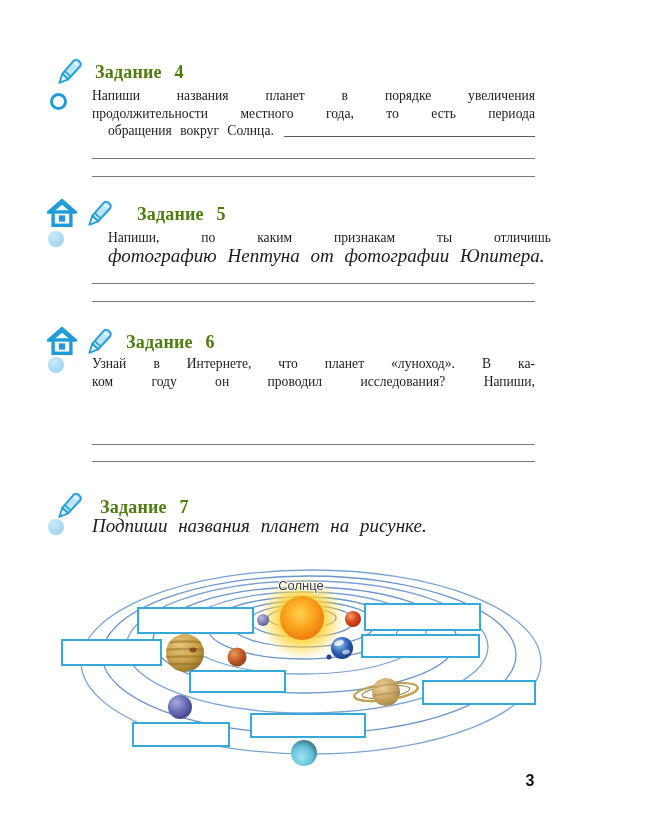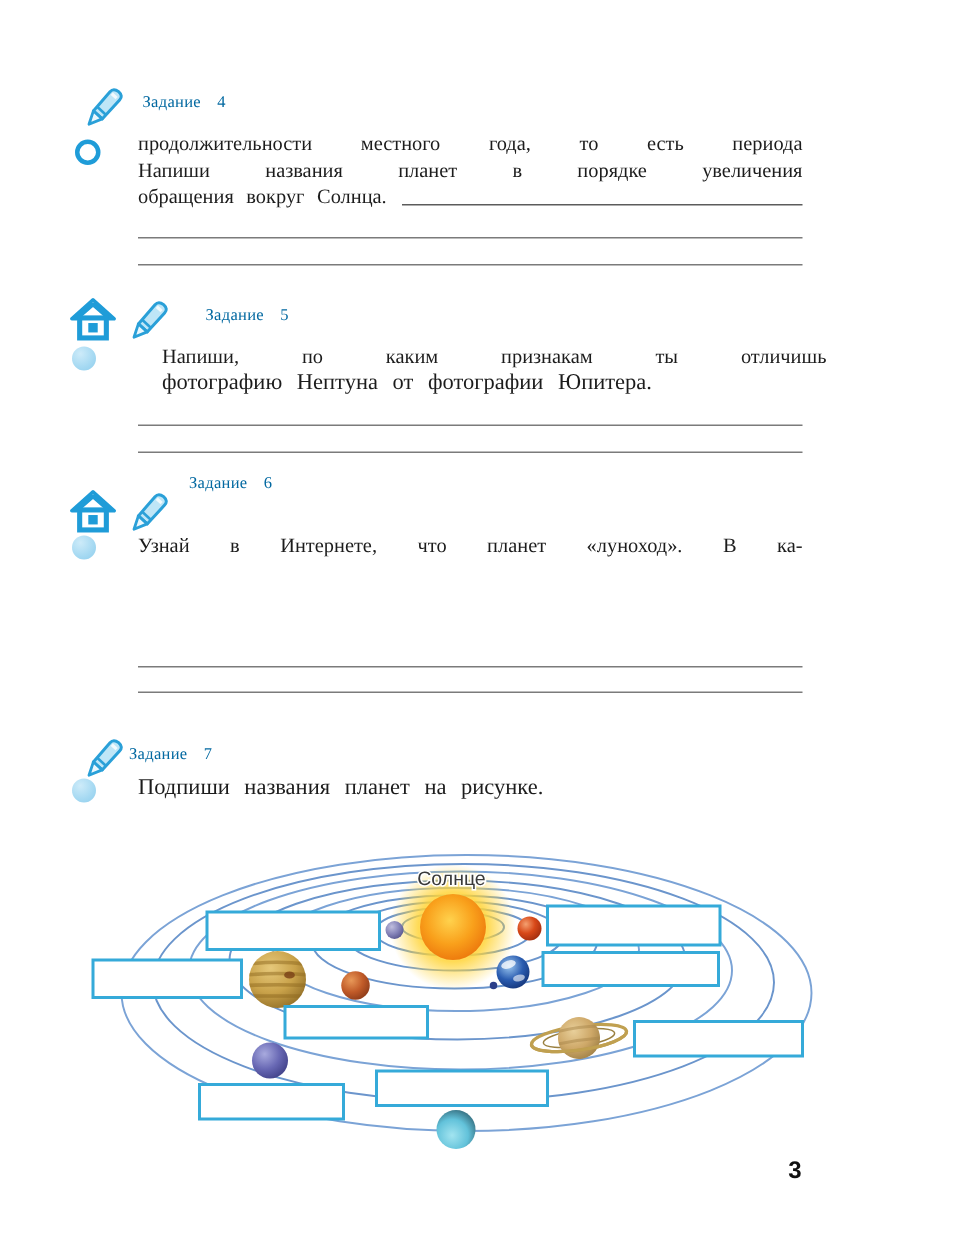--- a/index.html
+++ b/index.html
@@ -1,26 +1,26 @@
 <!DOCTYPE html>
 <html><head>
 <meta charset="utf-8">
 <style>
   html,body{margin:0;padding:0;background:#ffffff;}
   .page{position:relative;width:650px;height:835px;background:#ffffff;overflow:hidden;
         font-family:"Liberation Serif", serif;color:#1c1c1c;}
   .abs{position:absolute;}
-  .task-title{position:absolute;font-weight:normal;font-size:11px;color:#0369a1;
+  .task-title{position:absolute;font-weight:bold;font-size:18px;color:#4d7c0f;
               word-spacing:8px;letter-spacing:.2px;}
   .textblock{position:absolute;width:443px;}
   .tline{width:443px;font-size:13.6px;line-height:17.5px;text-align:justify;
          text-align-last:justify;word-spacing:2px;}
-  .tline-last{display:flex;align-items:flex-end;font-size:13.6px;line-height:17.5px;}
+  .tline-last{display:flex;align-items:flex-end;font-size:13.6px;line-height:17.5px;margin-left:16px;}
   .tline-last .txt{white-space:nowrap;word-spacing:5px;}
-  .tline-plain{font-size:15px;line-height:17.5px;word-spacing:6px;}
+  .tline-plain{font-size:19px;line-height:17.5px;word-spacing:6px;font-style:italic;}
   .fill-line{flex:1;border-bottom:1.4px solid #5c5c5c;margin:0 0 3px 10px;}
   .rule{position:absolute;left:92px;width:443px;height:0;border-top:1.4px solid #7b7b7b;}
   .bullet-outline{position:absolute;width:11px;height:11px;border:3px solid #1f9cd8;
                   border-radius:50%;background:#fff;}
   .bullet-filled{position:absolute;width:16px;height:16px;border-radius:50%;
                  background:radial-gradient(circle at 35% 30%, #cdebf9 0%, #a5d9f2 60%, #8ecdec 100%);}
   .icon{position:absolute;}
   .pagenum{position:absolute;left:516px;top:772px;width:28px;text-align:center;
            font-family:"Liberation Sans", sans-serif;font-weight:bold;font-size:16px;color:#111;}
   svg text.sunlabel{font-family:"Liberation Sans", sans-serif;font-size:13px;fill:#3a3a3a;
@@ -35,22 +35,22 @@
     <path d="M6.2 14.2 L14.5 4.6 Q16.3 2.6 18.8 4.6 Q21.2 6.7 19.3 8.8 L10.6 18.2 Z" fill="#bfe6f7" stroke="#2aa0d8" stroke-width="1.5" stroke-linejoin="round"></path>
     <path d="M6.2 14.2 L10.6 18.2 L4.0 20.9 Z" fill="#eaf7fd" stroke="#2aa0d8" stroke-width="1.4" stroke-linejoin="round"></path>
     <path d="M4.0 20.9 L5.6 20.2 L4.7 19.3 Z" fill="#2aa0d8"></path>
     <path d="M8.1 12.1 L12.4 16.1" stroke="#2aa0d8" stroke-width="1.3"></path>
     <path d="M15.4 5.6 L17.8 7.8" stroke="#ffffff" stroke-width="1.6" opacity=".8"></path>
   </svg>
   <div class="task-title" style="left:95px;top:62px">Задание 4</div>
 
   <div class="bullet-outline" style="left:50px;top:93px"></div>
   <div class="textblock" style="left:92px;top:87px">
+    <div class="tline">Напиши названия планет в порядке увеличения</div>
     <div class="tline">продолжительности местного года, то есть периода</div>
-    <div class="tline">Напиши названия планет в порядке увеличения</div>
     <div class="tline-last">
       <span class="txt">обращения вокруг Солнца.</span>
       <span class="fill-line"></span>
     </div>
   </div>
   <div class="rule" style="top:158px"></div>
   <div class="rule" style="top:176px"></div>
 
   <svg class="icon" style="left:45px;top:196px" width="34" height="34" viewBox="0 0 26 26">
     <path d="M2.2 12.6 L13 3.0 L23.8 12.6 L21.2 12.6 L13 5.4 L4.8 12.6 Z" fill="#ffffff" stroke="#1f9cd8" stroke-width="1.8" stroke-linejoin="round"></path>
@@ -79,37 +79,38 @@
     <rect x="6.2" y="12.2" width="13.6" height="10.2" fill="#ffffff" stroke="#1f9cd8" stroke-width="2.6"></rect>
     <rect x="10.6" y="14.8" width="4.8" height="4.8" fill="#1f9cd8"></rect>
   </svg>
   <svg class="icon" style="left:84px;top:325px" width="32" height="32" viewBox="0 0 24 24">
     <path d="M6.2 14.2 L14.5 4.6 Q16.3 2.6 18.8 4.6 Q21.2 6.7 19.3 8.8 L10.6 18.2 Z" fill="#bfe6f7" stroke="#2aa0d8" stroke-width="1.5" stroke-linejoin="round"></path>
     <path d="M6.2 14.2 L10.6 18.2 L4.0 20.9 Z" fill="#eaf7fd" stroke="#2aa0d8" stroke-width="1.4" stroke-linejoin="round"></path>
     <path d="M4.0 20.9 L5.6 20.2 L4.7 19.3 Z" fill="#2aa0d8"></path>
     <path d="M8.1 12.1 L12.4 16.1" stroke="#2aa0d8" stroke-width="1.3"></path>
     <path d="M15.4 5.6 L17.8 7.8" stroke="#ffffff" stroke-width="1.6" opacity=".8"></path>
   </svg>
-  <div class="task-title" style="left:126px;top:316px">Задание 6</div>
+  <div class="task-title" style="left:126px;top:332px">Задание 6</div>
 
   <div class="bullet-filled" style="left:48px;top:357px"></div>
   <div class="textblock" style="left:92px;top:355px">
     <div class="tline">Узнай в Интернете, что планет «луноход». В ка-</div>
+    <div class="tline">ком году он проводил исследования? Напиши,</div>
   </div>
   <div class="rule" style="top:444px"></div>
   <div class="rule" style="top:461px"></div>
 
   <svg class="icon" style="left:54px;top:489px" width="32" height="32" viewBox="0 0 24 24">
     <path d="M6.2 14.2 L14.5 4.6 Q16.3 2.6 18.8 4.6 Q21.2 6.7 19.3 8.8 L10.6 18.2 Z" fill="#bfe6f7" stroke="#2aa0d8" stroke-width="1.5" stroke-linejoin="round"></path>
     <path d="M6.2 14.2 L10.6 18.2 L4.0 20.9 Z" fill="#eaf7fd" stroke="#2aa0d8" stroke-width="1.4" stroke-linejoin="round"></path>
     <path d="M4.0 20.9 L5.6 20.2 L4.7 19.3 Z" fill="#2aa0d8"></path>
     <path d="M8.1 12.1 L12.4 16.1" stroke="#2aa0d8" stroke-width="1.3"></path>
     <path d="M15.4 5.6 L17.8 7.8" stroke="#ffffff" stroke-width="1.6" opacity=".8"></path>
   </svg>
-  <div class="task-title" style="left:86px;top:497px">Задание 7</div>
+  <div class="task-title" style="left:100px;top:497px">Задание 7</div>
 
   <div class="bullet-filled" style="left:48px;top:519px"></div>
   <div class="textblock" style="left:92px;top:517px">
     <div class="tline-plain">Подпиши названия планет на рисунке.</div>
   </div>
 
   <svg class="abs" style="left:40px;top:553px" width="540" height="235" viewBox="0 0 540 235">
     <defs>
       <radialGradient id="gGlow" cx="50%" cy="50%" r="50%">
         <stop offset="0%" stop-color="#ffe07a" stop-opacity=".95"></stop>

